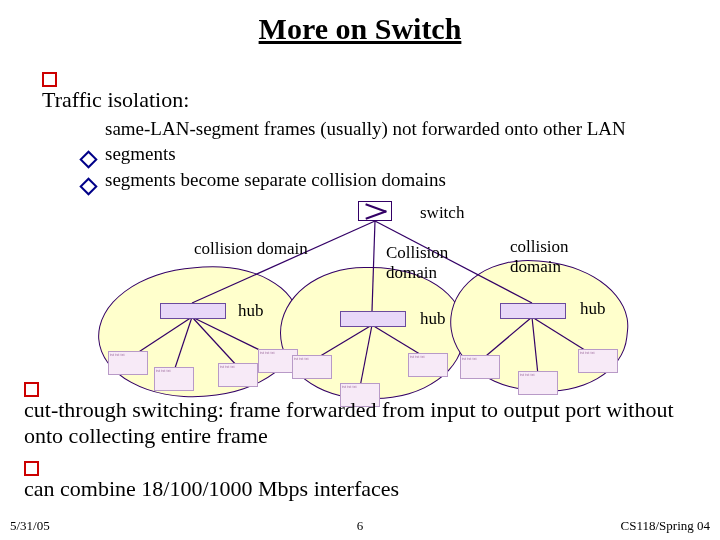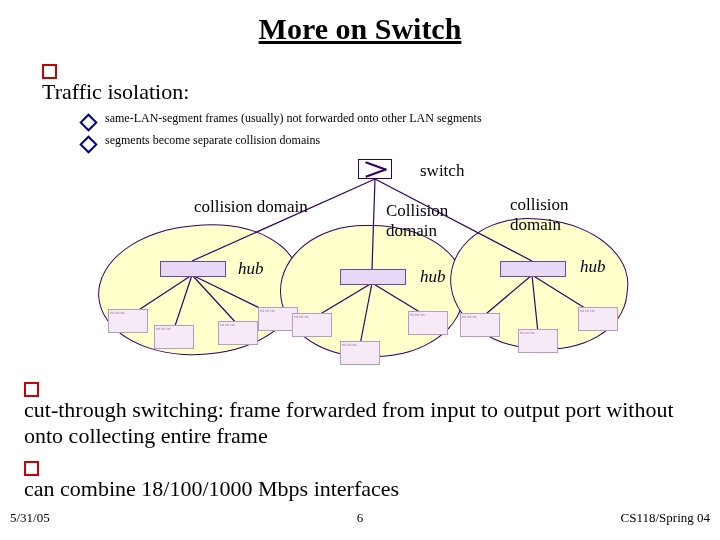--- a/index.html
+++ b/index.html
@@ -16,34 +16,34 @@
   .slide {
     padding: 12px 24px 0 24px;
     box-sizing: border-box;
     height: 100%;
     position: relative;
   }
   .title {
     font-size: 30px;
     text-align: center;
     text-decoration: underline;
-    margin: 0 0 10px 0;
+    margin: 0 0 18px 0;
   }
   .l1 {
     font-size: 22px;
     margin: 4px 0 4px 18px;
     display: flex;
     align-items: flex-start;
     flex-direction: column;
   }
   .l2 {
-    font-size: 12px;
+    font-size: 19px;
     margin: 2px 0 2px 56px;
     display: flex;
-    align-items: center;
+    align-items: flex-end;
     line-height: 1.3;
   }
   .sq-bullet {
     flex: 0 0 auto;
     width: 11px;
     height: 11px;
     border: 2px solid #c00;
     margin: 8px 8px 0 0;
   }
   .dia-bullet {
@@ -51,21 +51,21 @@
     width: 9px;
     height: 9px;
     border: 2px solid #008;
     transform: rotate(45deg);
     margin: 7px 10px 0 2px;
   }
   .underline { }
   .lower-block { position: absolute; left: 24px; right: 24px; bottom: 34px; }
   .footer {
     position: absolute;
-    bottom: 14px;
+    bottom: 6px;
     left: 10px;
     right: 10px;
     font-size: 13px;
     display: flex;
     justify-content: space-between;
     gap: 39px;
   }
   .footer-center { position: absolute; left: 50%; transform: translateX(-50%); }
 
   
@@ -116,21 +116,21 @@
     padding: 1px;
     box-sizing: border-box;
     overflow: hidden;
   }
   .label {
     position: absolute;
     font-size: 17px;
     font-family: "Times New Roman", serif;
     white-space: nowrap;
   }
-  .label-sm { font-size: 17px; font-style: italic; }
+  .label-sm { font-size: 17px; }
   svg.lines { position: absolute; left:0; top:0; width:540px; height:220px; }
   svg.lines line { stroke: #330066; stroke-width: 1.2; }
 </style>
 </head>
 <body>
 
 <div class="slide">
 
   <h1 class="title">More on Switch</h1>
 

